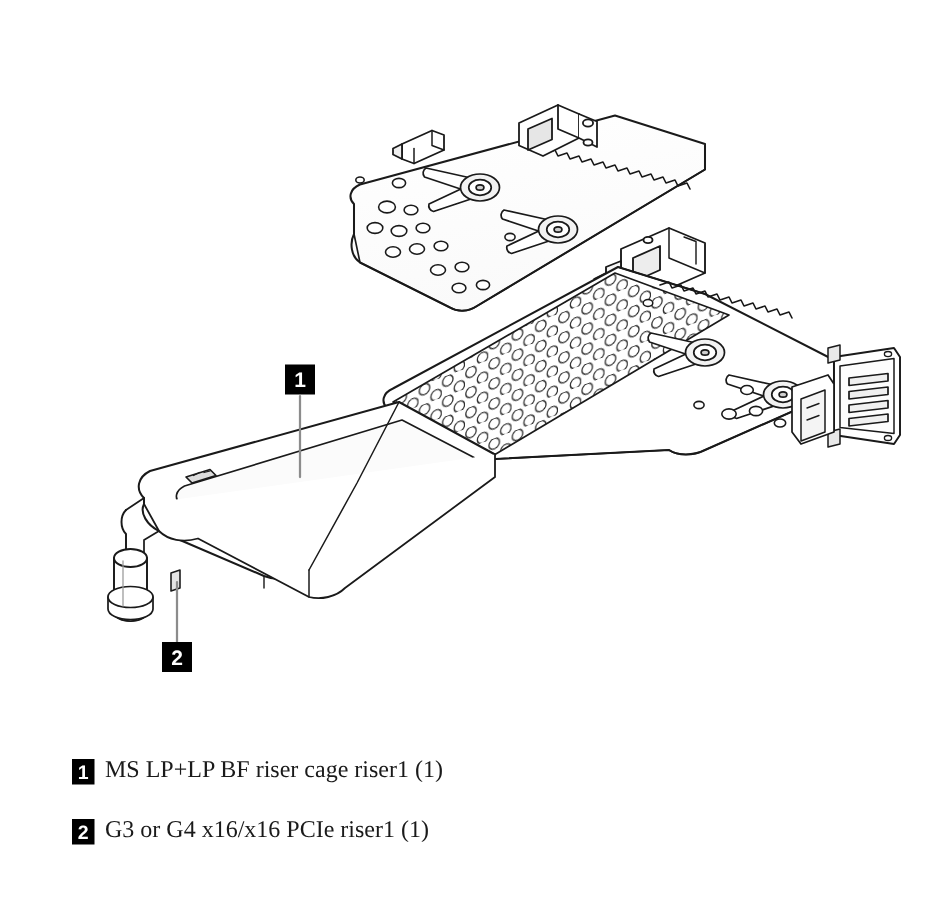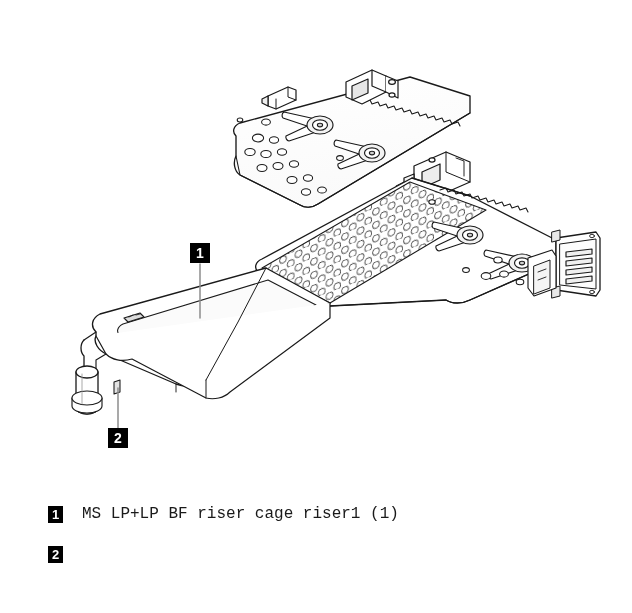--- a/index.html
+++ b/index.html
@@ -72,23 +72,23 @@
     background: #000000;
     color: #ffffff;
     font-family: "Liberation Sans", sans-serif;
     font-size: 13px;
     font-weight: bold;
     line-height: 17px;
     text-align: center;
   }
   .legend-text {
     flex: 0 1 auto;
-    margin-left: 19px;
+    margin-left: 7px;
     color: #1a1a1a;
-    font-family: Liberation Mono, monospace;
+    font-family: Liberation Serif, serif;
     font-size: 16px;
     line-height: 18px;
     white-space: nowrap;
   }
 </style>
 </head>
 <body>
 
 <div id="figure-root">
 
@@ -316,17 +316,18 @@
 
   <div id="legend">
 
     <div class="legend-row">
       <span class="legend-marker">1</span>
       <span class="legend-text">MS LP+LP BF riser cage riser1 (1)</span>
     </div>
 
     <div class="legend-row">
       <span class="legend-marker">2</span>
+      <span class="legend-text">G3 or G4 x16/x16 PCIe riser1 (1)</span>
     </div>
 
   </div>
 
 </div>
 
 </body></html>

